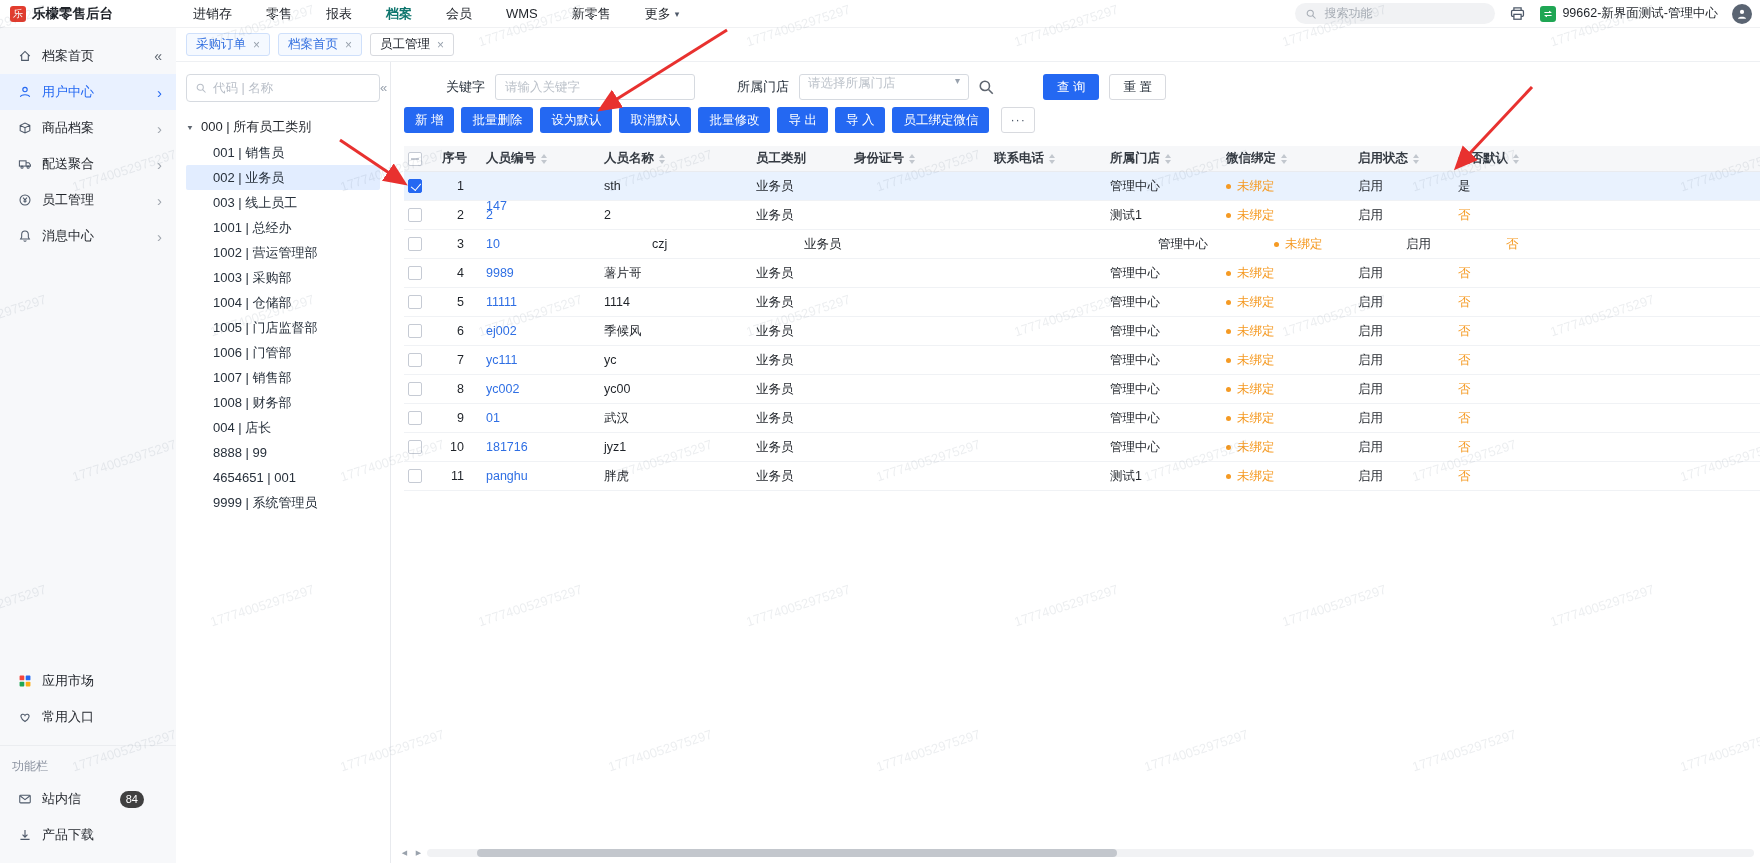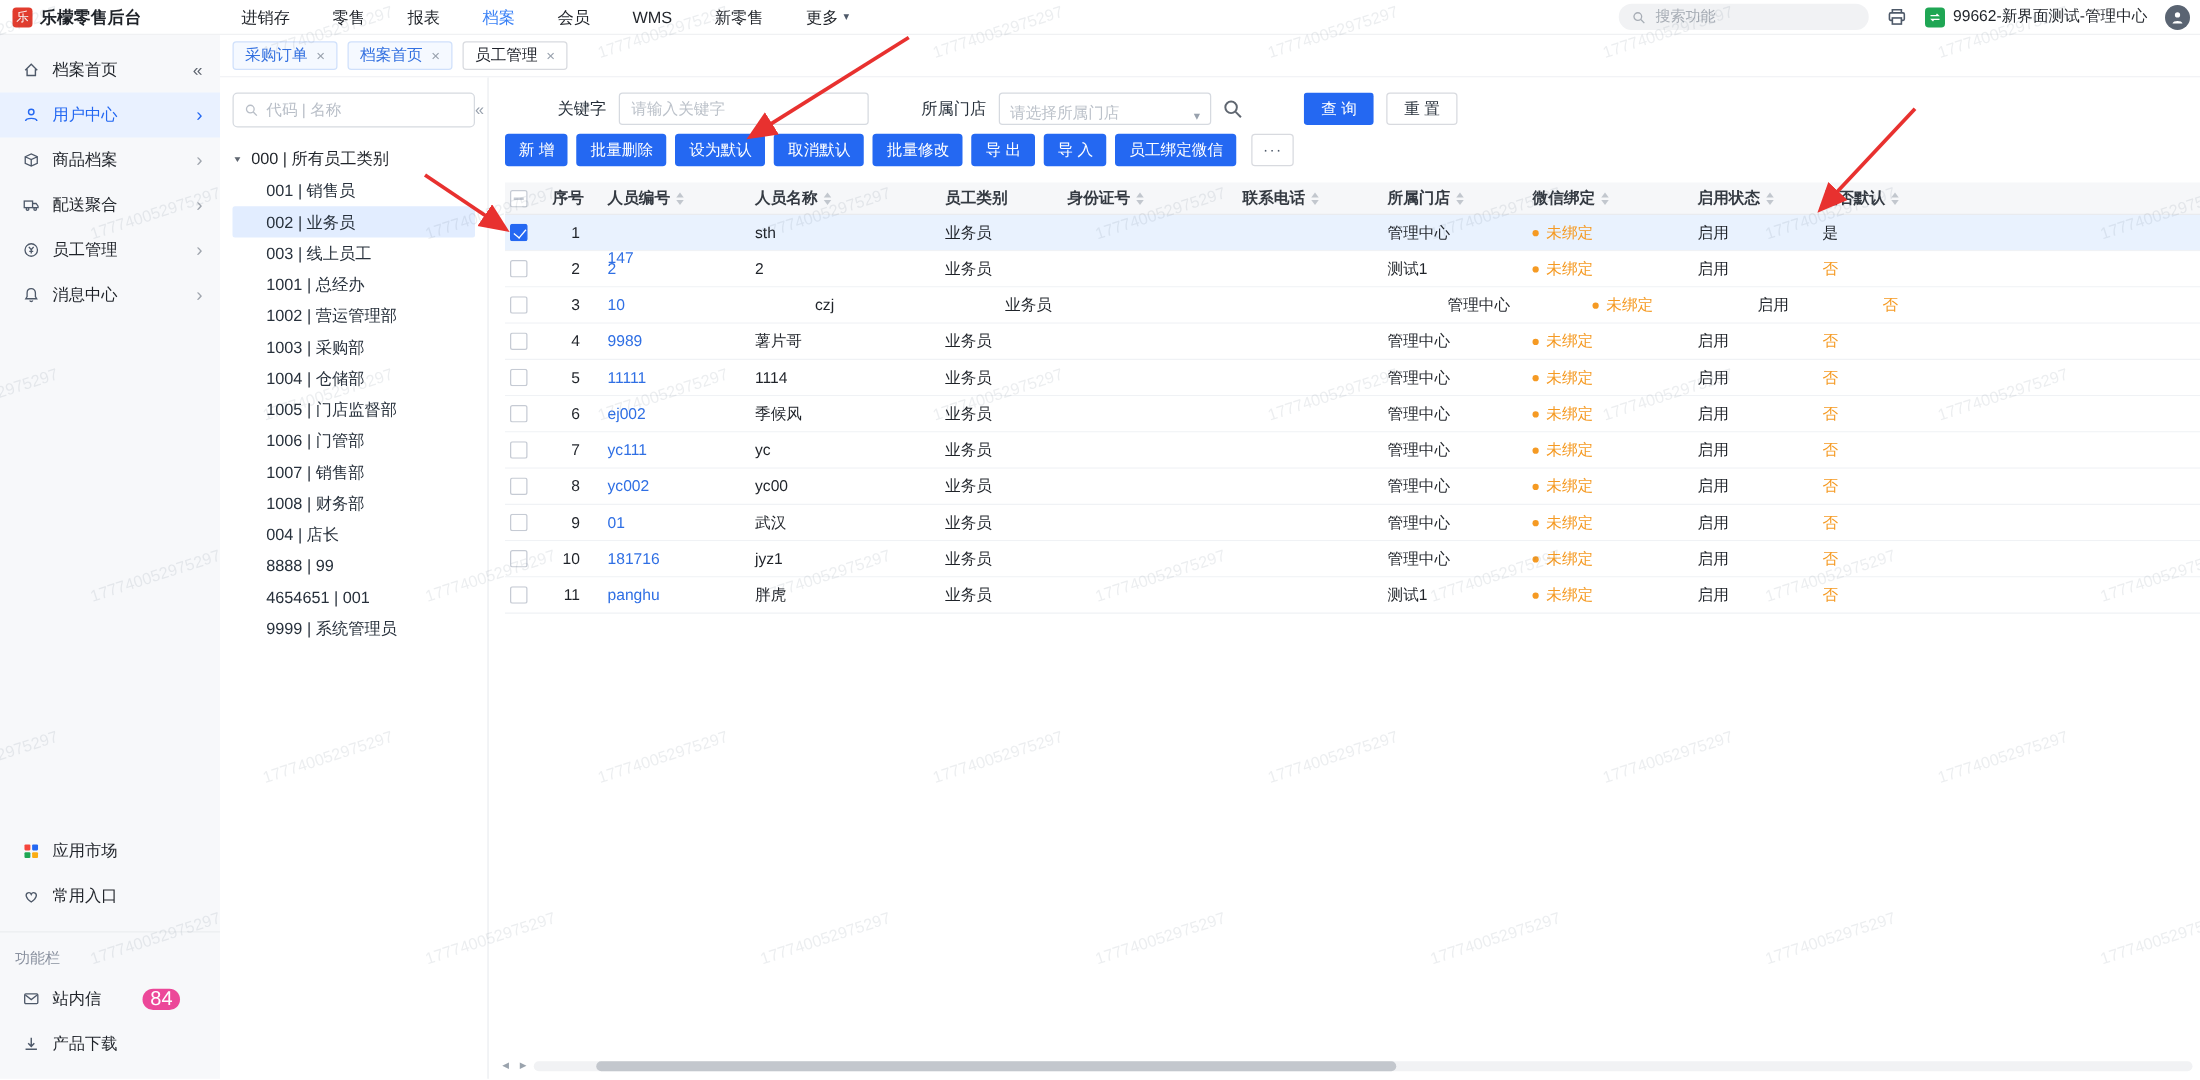--- a/index.html
+++ b/index.html
@@ -7,21 +7,21 @@
   body{font-family:"Liberation Sans","DejaVu Sans",sans-serif;font-size:13px;color:#1f2329;background:#fff;overflow:hidden}
   .app{position:relative;width:1760px;height:864px;background:#fff;overflow:hidden}
 
   
   .topnav{height:28px;display:flex;align-items:center;background:#fff;border-bottom:1px solid #f0f1f3;position:relative;z-index:2}
   .brand{width:176px;flex:none;display:flex;align-items:center;gap:6px;padding-left:10px}
   .brand-logo{width:16px;height:16px;border-radius:3px;background:#e23c2e;color:#fff;font-size:10px;display:flex;align-items:center;justify-content:center;flex:none}
   .brand-name{font-weight:700;font-size:13.5px;white-space:nowrap}
   .top-menu{display:flex;align-items:center;height:100%}
   .menu-item{padding:0 17px;height:100%;display:flex;align-items:center;cursor:pointer;white-space:nowrap}
-  .menu-item.active{color:#3b82f6;font-weight:400}
+  .menu-item.active{color:#0f766e;font-weight:700}
   .menu-caret{font-size:9px;margin-left:4px;color:#4e5969}
   .top-right{margin-left:auto;display:flex;align-items:center;gap:14px;padding-right:8px}
   .top-search{width:200px;height:21px;border-radius:11px;background:#f1f2f4;display:flex;align-items:center;gap:7px;padding:0 10px;color:#a7adb5;font-size:12px;cursor:text}
   .icon{display:inline-flex;width:14px;height:14px;flex:none}
   .icon svg{width:100%;height:100%}
   .icon.sm{width:12px;height:12px}
   .tn-icon{display:inline-flex;width:17px;height:17px;color:#4e5969;cursor:pointer}
   .tn-icon svg{width:100%;height:100%}
   .acct{display:flex;align-items:center;gap:6px;font-size:12.5px;cursor:pointer;white-space:nowrap}
   .acct-icon{width:16px;height:16px;border-radius:3px;background:#1fa654;display:flex;align-items:center;justify-content:center;flex:none}
@@ -34,21 +34,21 @@
   .sidebar{width:176px;flex:none;background:#f7f8fa;display:flex;flex-direction:column;padding:10px 0 10px 0;position:relative;z-index:2}
   .side-item{height:36px;flex:none;display:flex;align-items:center;gap:10px;padding:0 14px 0 18px;color:#1f2329;cursor:pointer}
   .side-item .icon{color:#4e5969}
   .side-item.active{background:#e9f1ff;color:#2468f2}
   .side-item.active .icon{color:#2468f2}
   .side-item.active .side-chevron{color:#2468f2}
   .side-chevron{margin-left:auto;color:#a0a6ae;font-size:15px;line-height:1}
   .side-collapse{margin-left:auto;color:#5f6670;font-size:14px}
   .side-spacer{flex:1}
   .side-section{padding:12px 0 6px 12px;font-size:12px;color:#8a919f;border-top:1px solid #ebedf0;margin-top:10px}
-  .badge{margin-left:auto;margin-right:18px;background:#ec4899;color:#fff;font-size:16px;line-height:17px;padding:0 6px;border-radius:9px}
+  .badge{margin-left:auto;margin-right:18px;background:#404040;color:#fff;font-size:11px;line-height:17px;padding:0 6px;border-radius:9px}
 
   
   .content{flex:1;display:flex;flex-direction:column;min-width:0;position:relative;z-index:1}
   .tabbar{height:34px;flex:none;display:flex;align-items:center;gap:8px;padding:0 10px;border-bottom:1px solid #eef0f3;background:#fff}
   .tab{display:flex;align-items:center;gap:7px;height:23px;padding:0 9px;border:1px solid #cfe0fb;background:#f5f9ff;border-radius:3px;font-size:12.5px;color:#3370e0;cursor:pointer;white-space:nowrap}
   .tab.active{background:#fff;border-color:#d8dadf;color:#1d2129}
   .tab .x{color:#98a1ad;font-size:12px;line-height:1}
 
   .workspace{flex:1;display:flex;min-height:0;position:relative}
   .panel-collapse{position:absolute;left:204px;top:18px;color:#98a1ad;font-size:13px;z-index:3;cursor:pointer}
@@ -65,21 +65,21 @@
   .tree-node.selected{background:#e2edff}
 
   
   .main-panel{flex:1;min-width:0;padding:12px 0 0 13px;position:relative;background:#fff}
   .filter-row{display:flex;align-items:center;margin-bottom:7px}
   .flabel{color:#27303b;margin-right:10px;white-space:nowrap}
   .flabel.kw{margin-left:42px}
   .flabel.store{margin-left:42px}
   .finput{width:200px;height:26px;border:1px solid #d6dae0;border-radius:3px;padding:0 9px;font-size:12.5px;outline:none;color:#1f2329;font-family:inherit}
   .finput::placeholder{color:#bcc2ca}
-  .fselect{width:170px;height:26px;border:1px solid #d6dae0;border-radius:3px;padding:0 8px;display:flex;align-items:flex-end;color:#bcc2ca;font-size:12.5px;cursor:pointer}
+  .fselect{width:170px;height:26px;border:1px solid #d6dae0;border-radius:3px;padding:0 8px;display:flex;align-items:flex-start;color:#bcc2ca;font-size:12.5px;cursor:pointer}
   .sel-caret{margin-left:auto;color:#98a1ad;font-size:10px}
   .ficon{margin-left:8px;width:18px;height:18px;color:#5f6670;display:inline-flex;cursor:pointer}
   .ficon svg{width:100%;height:100%}
   .btn{height:26px;border-radius:3px;font-size:12.5px;padding:0 13px;border:1px solid transparent;cursor:pointer;font-family:inherit;white-space:nowrap}
   .btn.primary{background:#2468f2;color:#fff;margin-left:48px}
   .btn.plain{background:#fff;border-color:#d8dadf;color:#27303b;margin-left:10px}
 
   .toolbar{display:flex;align-items:flex-start;gap:7px;margin-bottom:13px}
   .tbtn{height:26px;border-radius:3px;background:#2468f2;color:#fff;font-size:12.5px;padding:0 11px;border:0;cursor:pointer;font-family:inherit;white-space:nowrap}
   .tbtn.more{background:#fff;border:1px solid #d8dadf;color:#4e5969;padding:0 8px;letter-spacing:1px;margin-left:5px}

